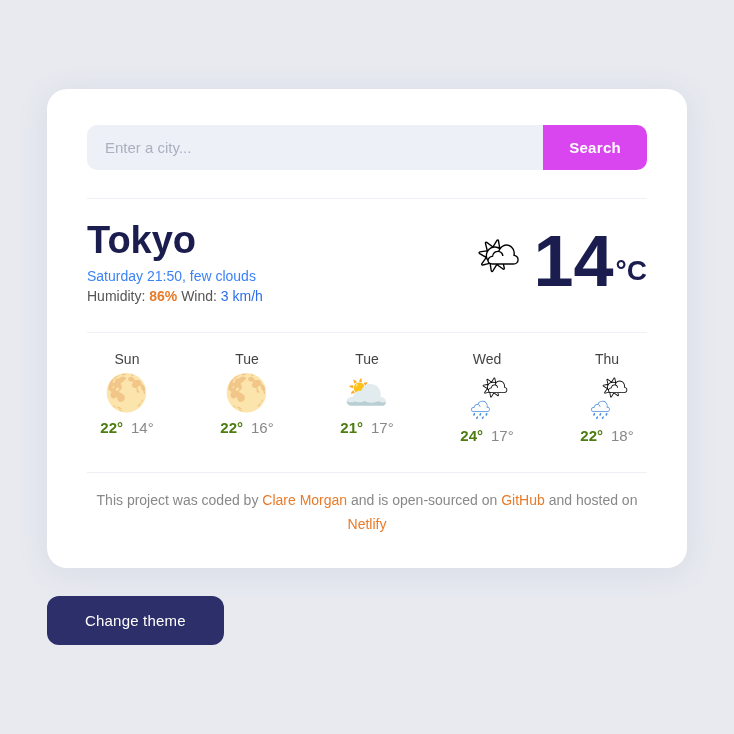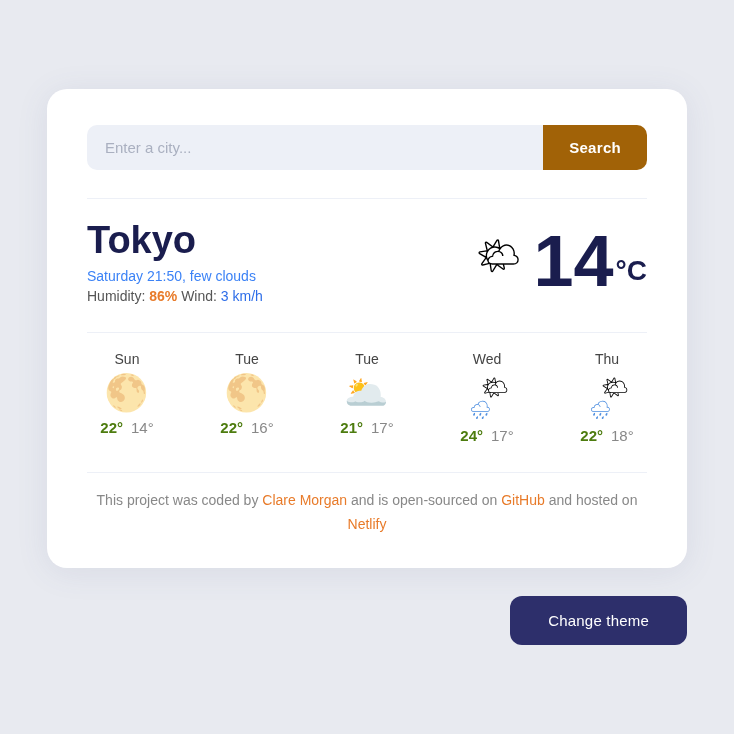--- a/index.html
+++ b/index.html
@@ -7,21 +7,21 @@
       background: #e8eaf0;
       display: flex;
       justify-content: center;
       align-items: center;
       min-height: 100vh;
       font-family: 'Segoe UI', Arial, sans-serif;
     }
     .outer {
       display: flex;
       flex-direction: column;
-      align-items: flex-end;
+      align-items: flex-start;
       gap: 28px;
       width: 100%;
       max-width: 680px;
       padding: 20px;
     }
     .card {
       background: #fff;
       border-radius: 20px;
       padding: 36px 40px 32px 40px;
       width: 100%;
@@ -37,21 +37,21 @@
       padding: 14px 18px;
       border: none;
       background: #edf0f7;
       border-radius: 10px 0 0 10px;
       font-size: 15px;
       color: #888;
       outline: none;
     }
     .search-input::placeholder { color: #aab0c0; }
     .search-button {
-      background: #a16207;
+      background: #d946ef;
       color: #fff;
       border: none;
       padding: 14px 26px;
       border-radius: 0 10px 10px 0;
       font-size: 15px;
       font-weight: 600;
       cursor: pointer;
       letter-spacing: 0.3px;
     }
     .divider {

